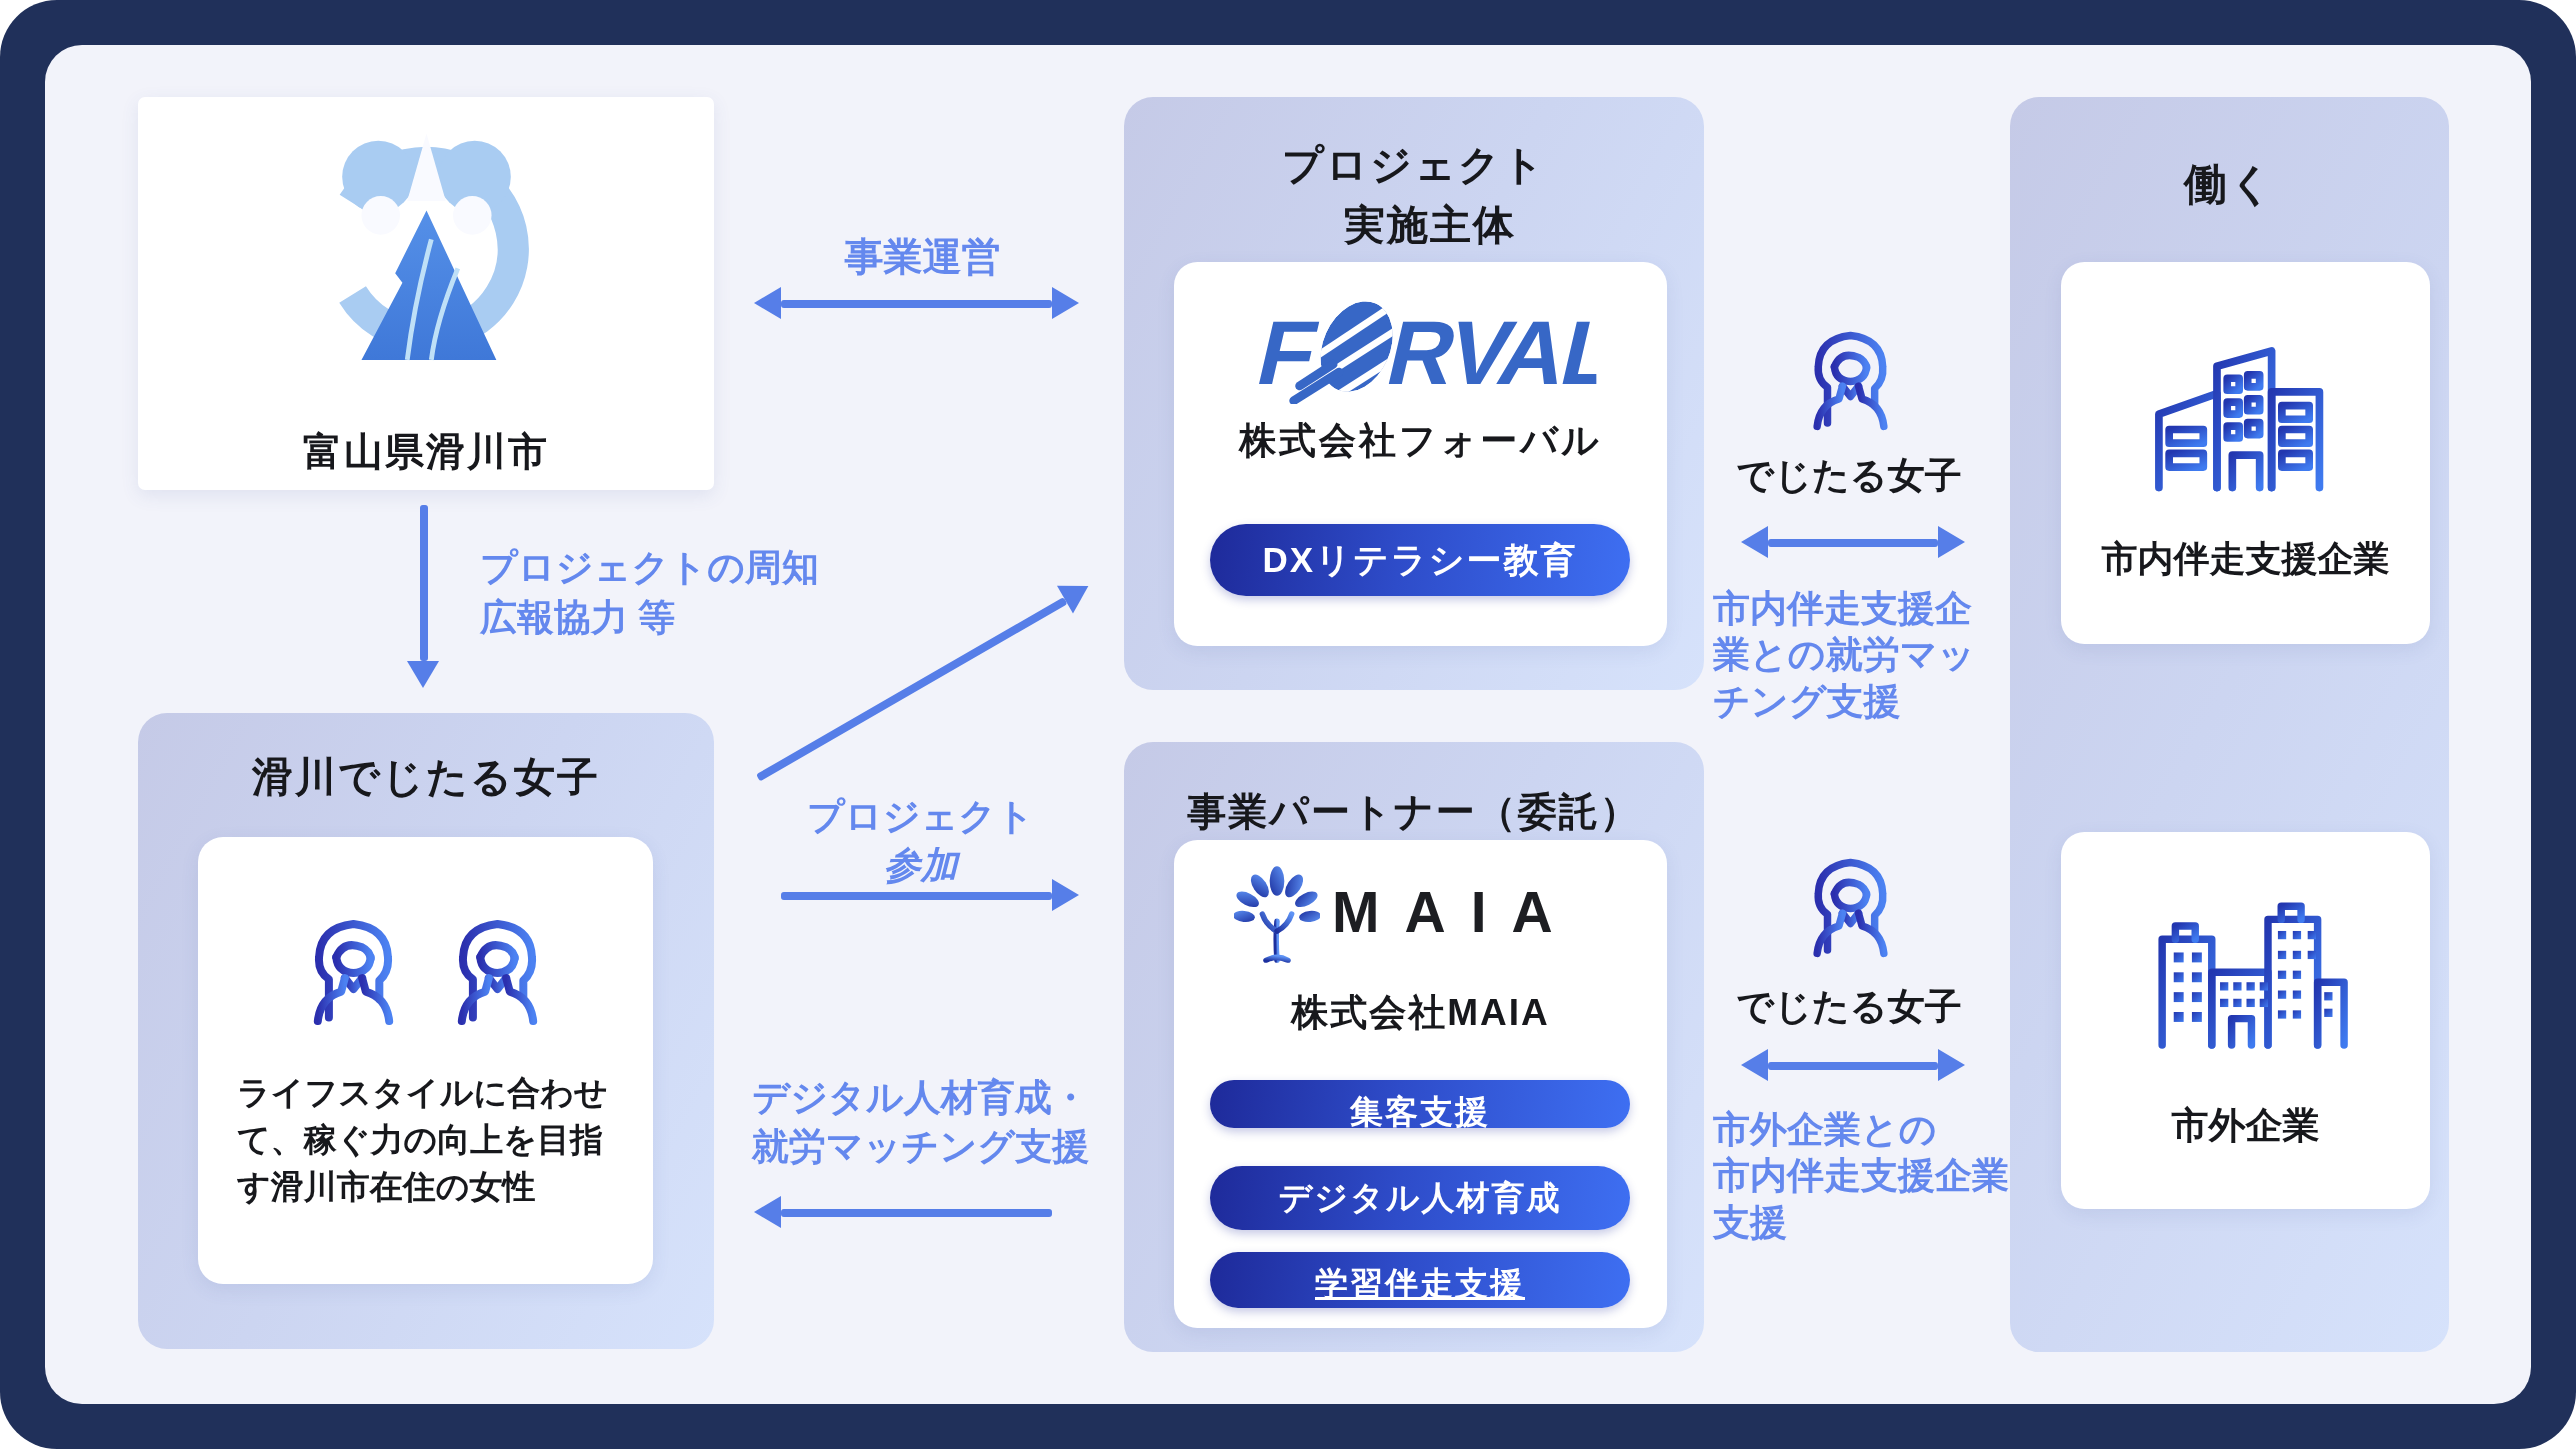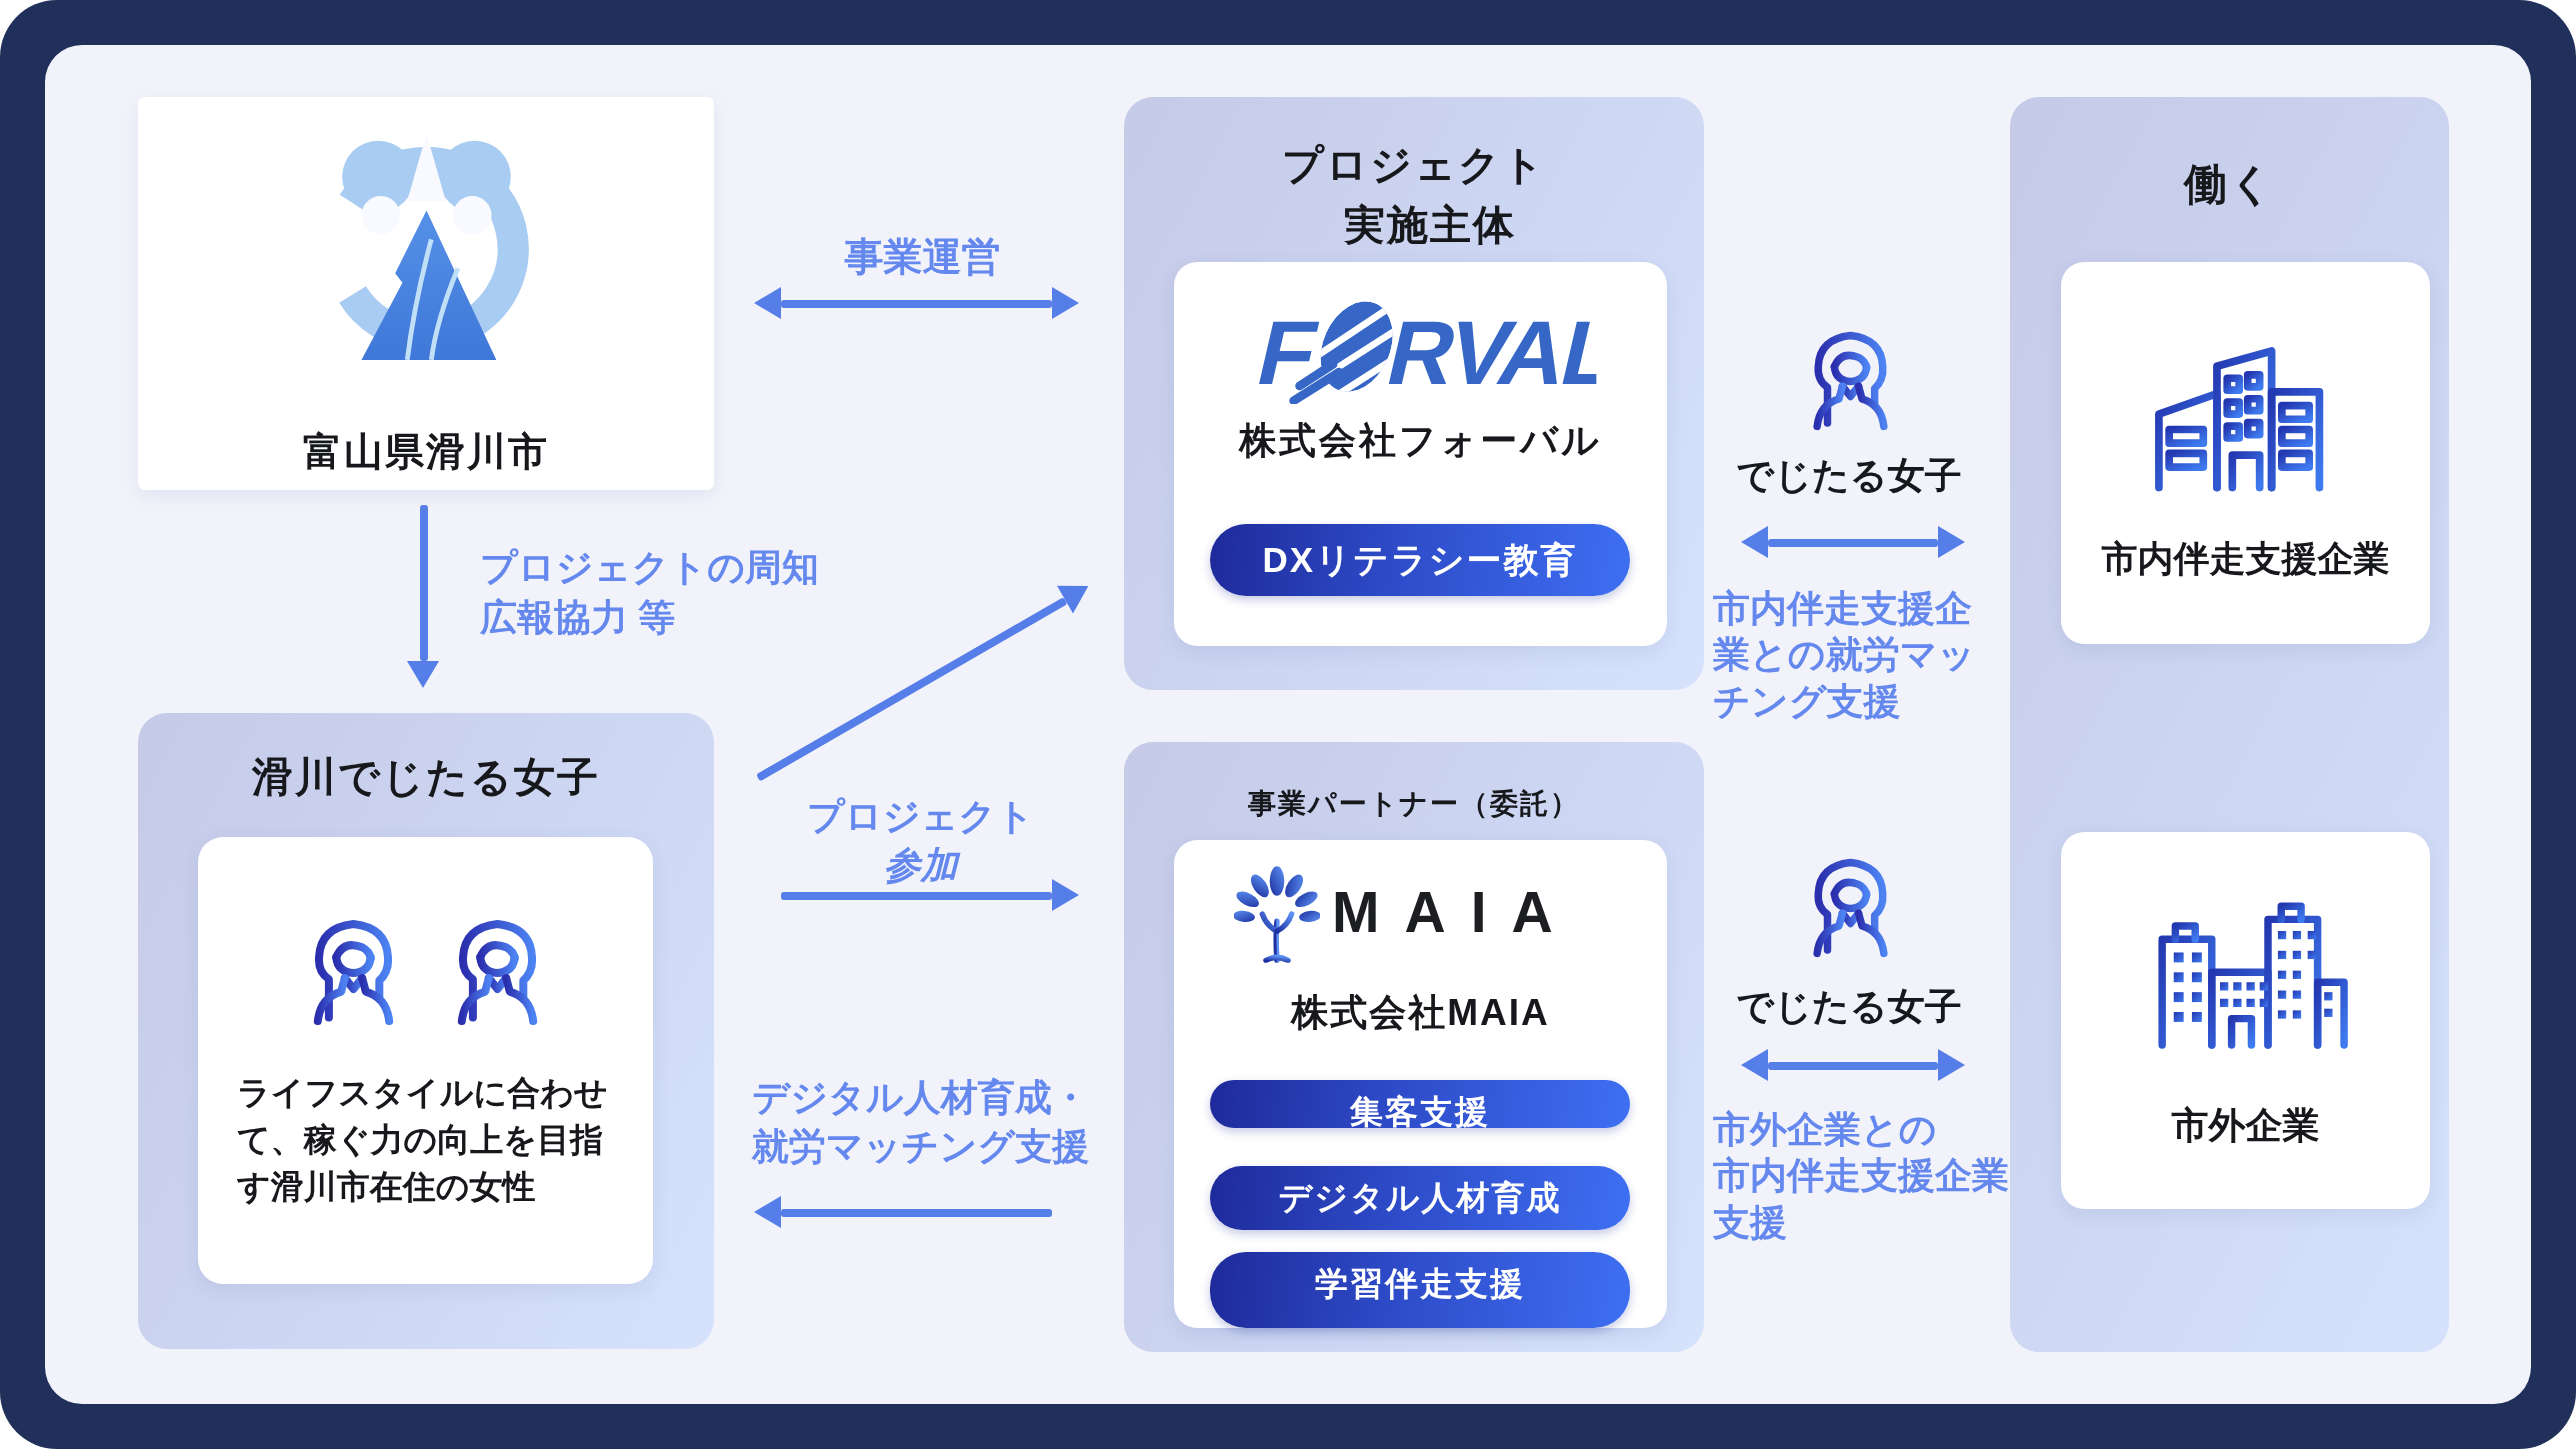--- a/index.html
+++ b/index.html
@@ -226,30 +226,30 @@
       <svg class="abs" style="left:68px;top:39px;" width="355" height="103" viewBox="0 0 364 106">
         <use href="#sym-forval" width="364" height="106"></use>
         <text x="40" y="86" transform="skewX(-13)" fill="#3767c6" font-weight="700" font-size="0">F</text>
       </svg>
       <div class="label-black nowrap" style="left:0;top:154px;width:493px;font-size:37px;letter-spacing:2.9px;">株式会社フォーバル</div>
       <div class="pill nowrap" style="left:36px;top:262px;width:420px;height:72px;font-size:35px;line-height:72px;letter-spacing:2px;">DXリテラシー教育</div>
     </div>
   </div>
 
   <div class="container" style="left:1124px;top:742px;width:580px;height:610px;">
-    <div class="ctitle nowrap" style="top:43px;font-size:28px;">事業パートナー（委託）</div>
+    <div class="ctitle nowrap" style="top:43px;font-size:39px;">事業パートナー（委託）</div>
     <div class="card" style="left:50px;top:98px;width:493px;height:488px;border-radius:23.4px;">
       <svg class="abs" style="left:60px;top:25px;" width="86" height="98" viewBox="0 0 88 100">
         <use href="#sym-tree" width="88" height="100"></use>
       </svg>
       <div class="label-black nowrap" style="left:158px;top:39px;text-align:left;font-size:57px;letter-spacing:25px;font-weight:700;color:#1d1e22;">MAIA</div>
       <div class="label-black nowrap" style="left:0;top:148px;width:493px;font-size:37px;letter-spacing:2px;">株式会社MAIA</div>
       <div class="pill nowrap" style="left:36px;top:240px;width:420px;height:48px;font-size:33px;line-height:64px;letter-spacing:2px;">集客支援</div>
       <div class="pill nowrap" style="left:36px;top:326px;width:420px;height:64px;font-size:33px;line-height:64px;letter-spacing:2px;">デジタル人材育成</div>
-      <div class="pill nowrap" style="left:36px;top:412px;width:420px;height:76px;font-size:33px;line-height:64px;letter-spacing:2px;">学習伴走支援</div>
+      <div class="pill nowrap" style="left:36px;top:412px;width:420px;height:56px;font-size:33px;line-height:64px;letter-spacing:2px;text-decoration:underline;">学習伴走支援</div>
     </div>
   </div>
 
   <svg class="abs" style="left:1793px;top:314px;" width="115" height="119" viewBox="0 0 118 122">
     <use href="#sym-woman" width="118" height="122"></use>
   </svg>
   <div class="label-black nowrap" style="left:1732px;top:451px;width:234px;font-size:37px;">でじたる女子</div>
   <div class="harrow head-l head-r" style="left:1768px;top:539px;width:170px;"></div>
   <div class="label-blue nowrap" style="left:1713px;top:584px;font-size:37px;">市内伴走支援企</div>
   <div class="label-blue nowrap" style="left:1713px;top:630px;font-size:37px;">業との就労マッ</div>

